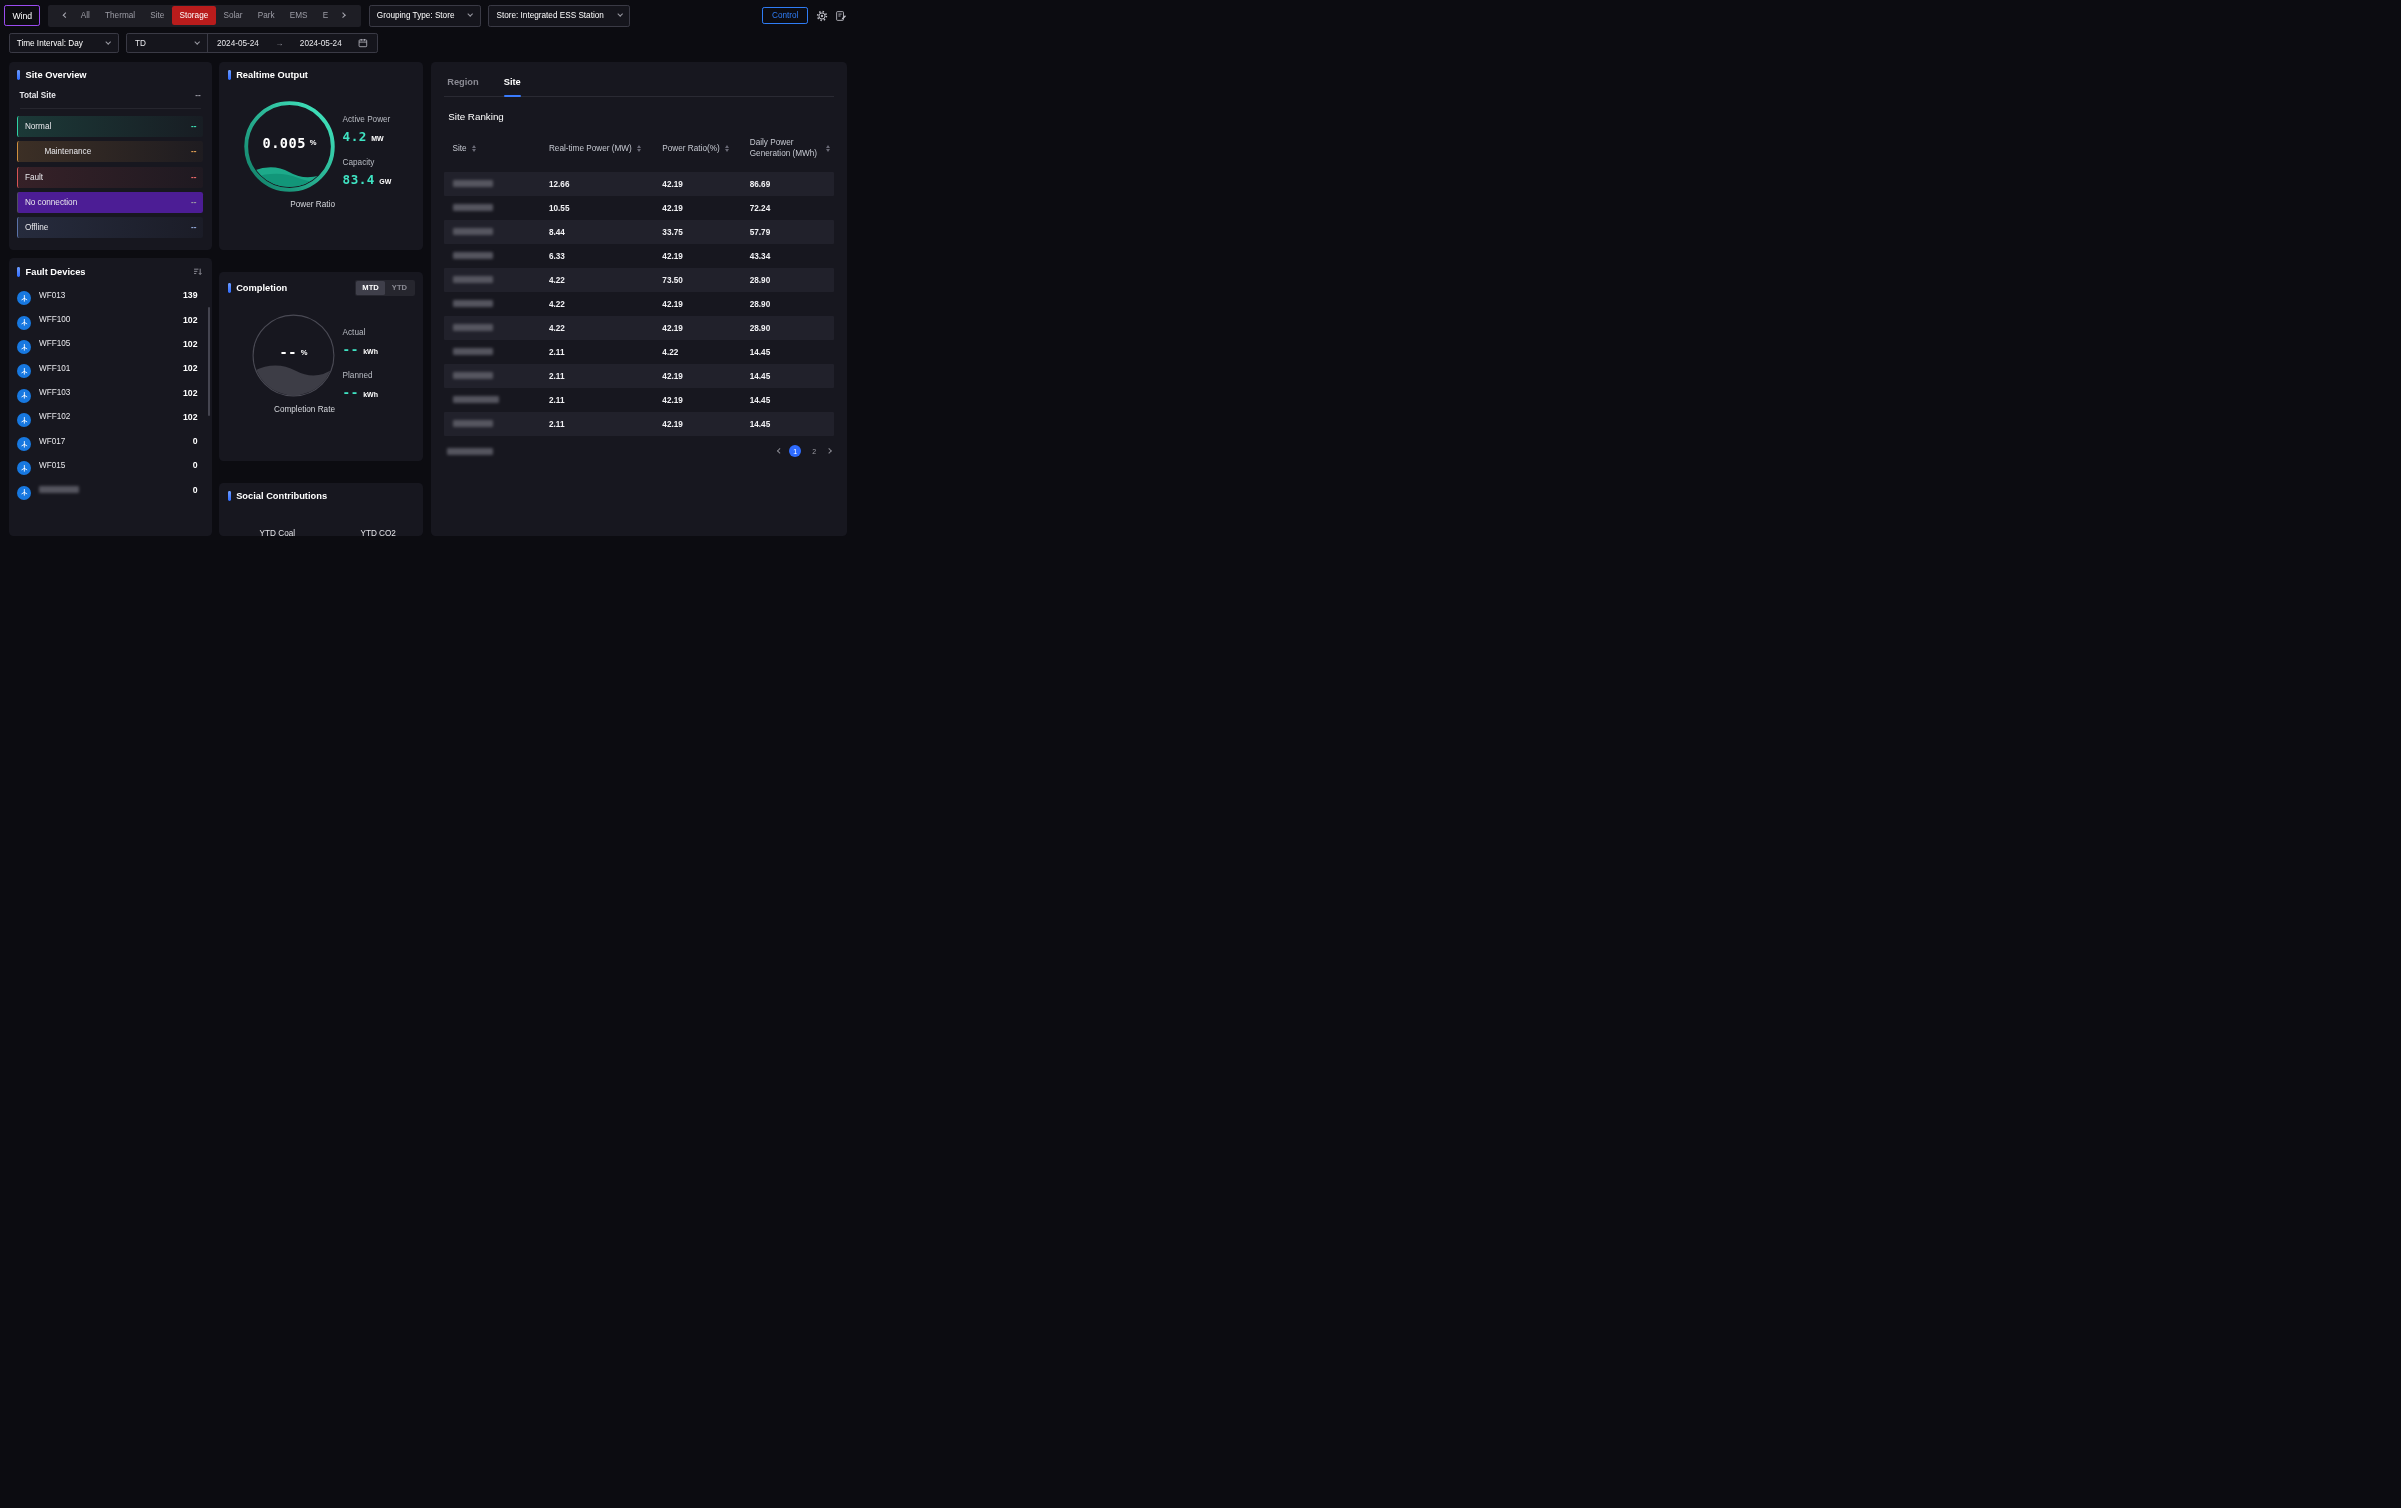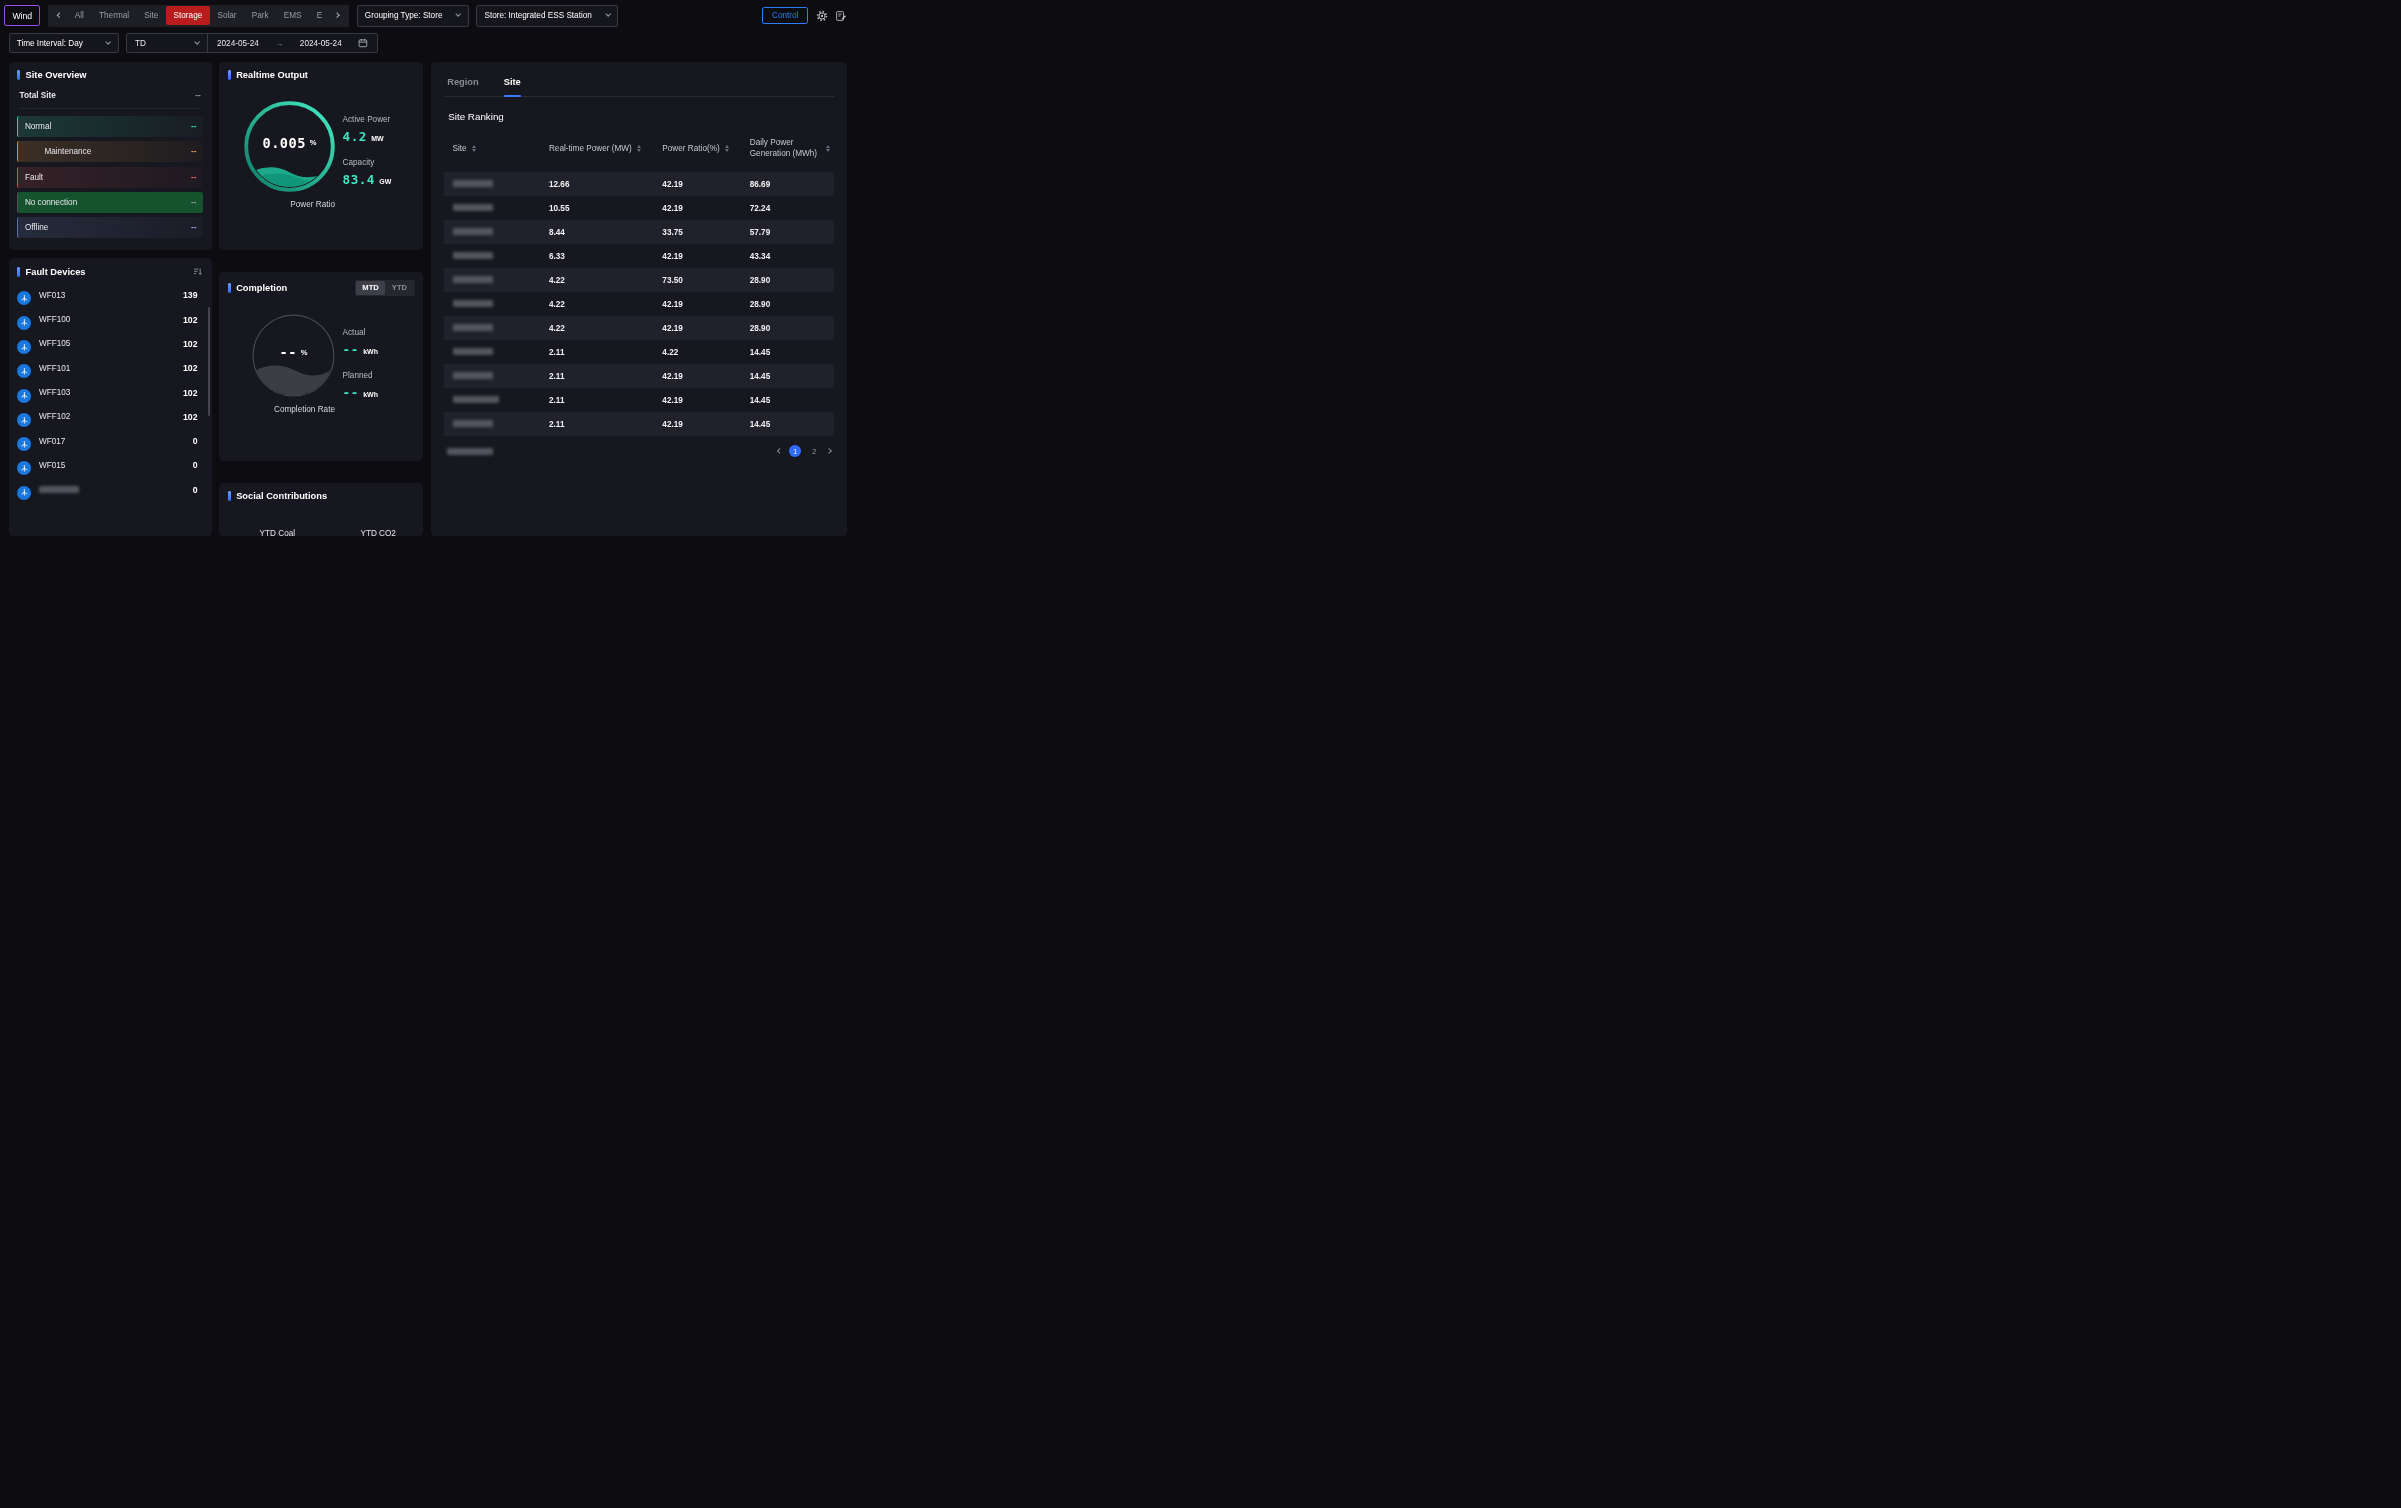--- a/index.html
+++ b/index.html
@@ -3,21 +3,21 @@
 <meta charset="utf-8">
 <style>
   * { margin:0; padding:0; box-sizing:border-box; }
   html,body { width:856px; height:538px; overflow:hidden; background:#0c0c11;
     font-family:"Liberation Sans",sans-serif; color:#e8e8ec; }
 
   
   .topbar { display:flex; align-items:center; gap:7.6px; height:31px; padding:3.3px 8.7px 3.3px 4.4px; }
   .wind-btn { border:1.1px solid #9b4cf0; color:#fff; background:transparent; border-radius:2.2px;
     font-size:8.7px; padding:4.9px 7px; cursor:pointer; }
-  .tabbar { display:flex; align-items:center; height:22px; background:#1e1e25; border-radius:2.2px; padding:0 4px; }
+  .tabbar { display:flex; align-items:center; height:22px; background:#1e1e25; border-radius:2.2px; padding:0 10px; }
   .navchev { padding:0 5.5px; display:flex; align-items:center; cursor:pointer; }
   .chevron { width:4.4px; height:4.4px; border-right:1.1px solid #a7a7b0; border-bottom:1.1px solid #a7a7b0; display:inline-block; }
   .chevron.left  { transform:rotate(135deg); }
   .chevron.right { transform:rotate(-45deg); }
   .chevron.down  { transform:rotate(45deg); margin-top:-2.2px; border-color:#9a9aa3; }
   .tab { font-size:8.2px; color:#9d9da6; padding:4.9px 7.6px; border-radius:2.2px; white-space:nowrap; cursor:pointer; }
   .tab.active { background:#b91c1c; color:#fff; }
   .dd { display:flex; align-items:center; justify-content:space-between; background:#15151c;
     border:0.5px solid #3a3a45; border-radius:2.2px; height:22px; padding:0 7px; font-size:8.2px; color:#fff; gap:14px; cursor:pointer; }
   .spacer { flex:1; }
@@ -52,21 +52,21 @@
   .status-list { margin-top:7px; display:flex; flex-direction:column; gap:4.4px; }
   .status-row { height:21px; border-radius:2.2px; display:flex; align-items:center; justify-content:space-between;
     padding:0 6.5px; font-size:8.2px; border-left:1.6px solid transparent; cursor:pointer; }
   .status-row .val { font-weight:bold; }
   .st0 { border-left-color:#2fd3a5; background:linear-gradient(90deg,rgba(47,211,165,.18),rgba(47,211,165,.03)); }
   .st0 .val{ color:#3fe0b6; }
   .st1 { border-left-color:#cf8f3e; background:linear-gradient(90deg,rgba(207,143,62,.20),rgba(207,143,62,.04));padding-left:26px; }
   .st1 .val{ color:#e2a155; }
   .st2 { border-left-color:#d85454; background:linear-gradient(90deg,rgba(216,84,84,.16),rgba(216,84,84,.04)); }
   .st2 .val{ color:#ef6b6b; }
-  .st3 { border-left-color:#50505c; background:#14532d; }
+  .st3 { border-left-color:#50505c; background:#4c1d95; }
   .st3 .val{ color:#9a9aa3; }
   .st4 { border-left-color:#5b73a8; background:linear-gradient(90deg,rgba(91,115,168,.22),rgba(91,115,168,.06)); }
   .st4 .val{ color:#93a9d8; }
 
   
   .fd-card { flex:1; }
   .fd-head { display:flex; align-items:center; justify-content:space-between; }
   .device-list { margin-top:13px; display:flex; flex-direction:column; gap:8.7px; padding-right:5.5px; }
   .device { display:flex; gap:7.6px; align-items:flex-start; cursor:pointer; }
   .dev-icon { width:14px; height:14px; border-radius:50%; background:#1778e0; display:flex;

